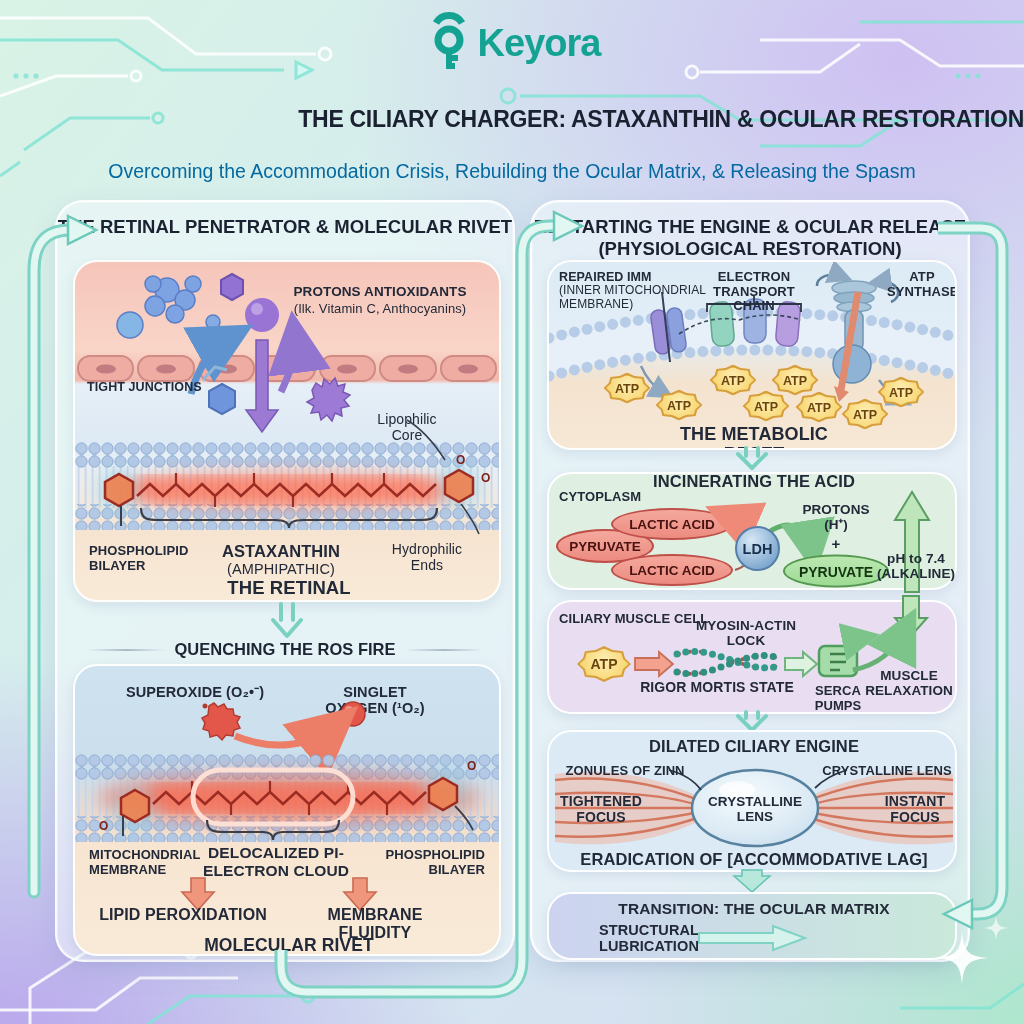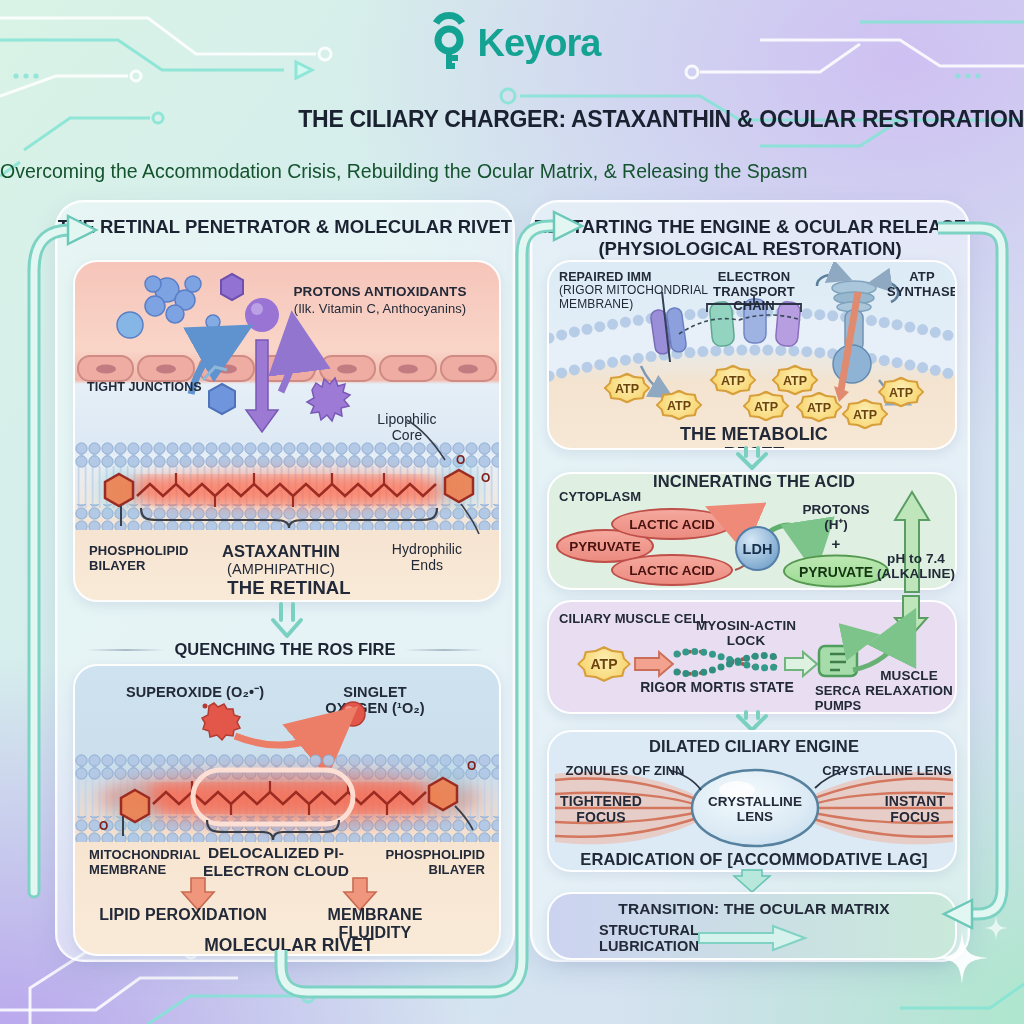--- a/index.html
+++ b/index.html
@@ -87,21 +87,21 @@
 
 <div class="abs" style="left:0;right:0;top:14px;display:flex;justify-content:center;align-items:center;gap:4px;z-index:5">
   <svg width="50" height="58" viewBox="0 0 50 58">
     <path d="M12,9 A15,15 0 0 1 38,9" stroke="#14a392" stroke-width="7" fill="none"></path>
     <circle cx="25" cy="26" r="11" stroke="#14a392" stroke-width="7" fill="none"></circle>
     <path d="M25,37 V55 M25,44 H34 M25,52 H31" stroke="#14a392" stroke-width="6" fill="none"></path>
   </svg>
   <div style="font-size:38px;font-weight:bold;color:#14a392;letter-spacing:-1px">Keyora</div>
 </div>
 <div class="abs" style="left:0;right:0;top:106px;text-align:right;font-size:23px;font-weight:bold;color:#1a2130;letter-spacing:-.3px;z-index:5">THE CILIARY CHARGER: ASTAXANTHIN &amp; OCULAR RESTORATION</div>
-<div class="abs" style="left:0;right:0;top:160px;font-size:19.5px;color:#14532d;z-index:5">Overcoming the Accommodation Crisis, Rebuilding the Ocular Matrix, &amp; Releasing the Spasm</div>
+<div class="abs" style="left:0;right:0;top:160px;text-align:center;font-size:19.5px;color:#0369a1;z-index:5">Overcoming the Accommodation Crisis, Rebuilding the Ocular Matrix, &amp; Releasing the Spasm</div>
 
 <div class="panel" style="left:55px;width:460px;z-index:10">
   <div class="ptitle" style="top:14px">
     <div>THE RETINAL PENETRATOR &amp; MOLECULAR RIVET</div>
   </div>
 
   <div class="card clip" style="left:16px;top:58px;width:428px;height:342px;background:linear-gradient(180deg,#f6c5ba 0px,#f9d5c8 88px,#f2b8ac 118px,#e6eff7 122px,#dde9f4 180px,#e7eff7 196px,#f6e4d1 272px,#f9ead8 100%)">
     <div class="cells" style="top:93px">
       <div class="cell"></div>
         <div class="cell"></div>
@@ -284,21 +284,21 @@
       <path d="M309,30 L292,128" stroke="#e08a70" stroke-width="7"></path>
         <polygon points="285,124 300,130 290,140" fill="#e08a70"></polygon>
       <path d="M268,24 A16,11 0 0 1 292,14" stroke="#5b7f9c" stroke-width="2.5" marker-end="url(#mG2)"></path>
       <path d="M342,40 A16,11 0 0 0 330,20" stroke="#5b7f9c" stroke-width="2.5" marker-end="url(#mG2)"></path>
       <path d="M92,104 Q100,122 114,130" stroke="#7e99b4" stroke-width="2.5" marker-end="url(#mG2)"></path>
       <path d="M330,118 Q340,132 352,138" stroke="#7e99b4" stroke-width="2.5" marker-end="url(#mG2)"></path>
       <path d="M158,50 V42 H252 V50 M205,42 V34" stroke="#2c3444" stroke-width="1.8"></path>
     </svg>
     <div class="ll" style="left:10px;top:8px;font-size:12.5px;width:150px">
       <div>REPAIRED IMM</div>
-      <div class="rg" style="font-size:12px">(RIGOR MITOCHONDRIAL MEMBRANE)</div>
+      <div class="rg" style="font-size:12px">(INNER MITOCHONDRIAL MEMBRANE)</div>
     </div>
     <div class="lb" style="left:205px;top:8px;font-size:13px;width:125px">ELECTRON TRANSPORT CHAIN</div>
     <div class="lb" style="left:373px;top:8px;font-size:13px;width:70px">ATP SYNTHASE</div>
     <div class="atp" style="left:78px;top:126px">
         <i></i>
         <em></em>
         <b>ATP</b>
       </div>
     <div class="atp" style="left:130px;top:143px">
         <i></i>

